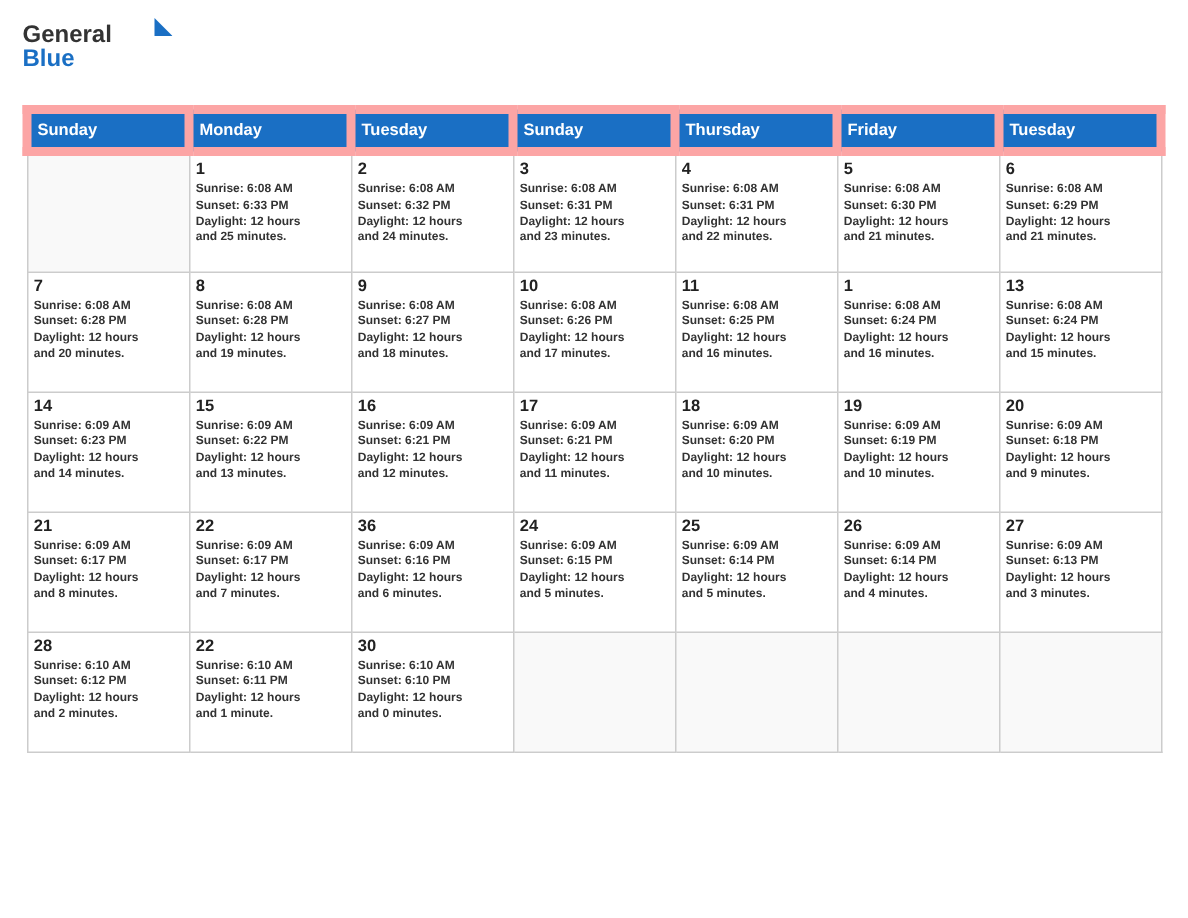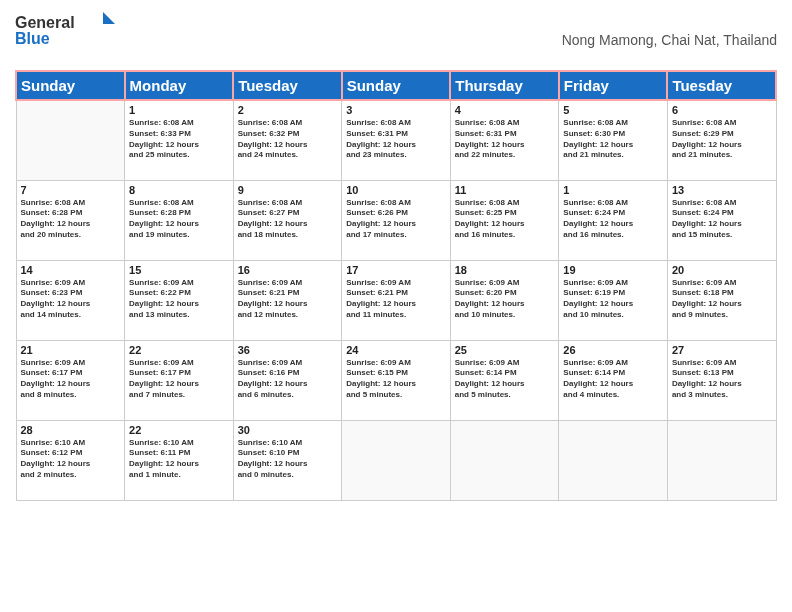--- a/index.html
+++ b/index.html
@@ -43,25 +43,25 @@
       font-size: 14px;
       color: #555;
     }
     table {
       width: 100%;
       border-collapse: collapse;
     }
     thead tr th {
       background-color: #1a6fc4;
       color: #fff;
-      font-size: 15px;
+      font-size: 11px;
       font-weight: bold;
       padding: 5px 4px;
       text-align: left;
-      border: 2px solid #fca5a5;
+      border: 6px solid #fca5a5;
     }
     tbody tr td {
       vertical-align: top;
       border: 1px solid #ccc;
       padding: 3px 4px;
       font-size: 8.5px;
       color: #333;
       width: calc(100% / 7);
       height: 80px;
     }
@@ -90,21 +90,20 @@
     <div class="logo">
     <div class="logo-row">
       <svg width="100" height="38" viewBox="0 0 100 38">
         <text x="0" y="18" font-size="16" font-weight="bold" fill="#333" font-family="Arial">General</text>
         <polygon points="88,2 100,14 88,14" fill="#1a6fc4"></polygon>
         <text x="0" y="34" font-size="16" font-weight="bold" fill="#1a6fc4" font-family="Arial">Blue</text>
       </svg>
     </div>
   </div>
     <div class="title-block">
-      <div class="location-title">Nong Mamong, Chai Nat, Thailand</div>
     </div>
   </div>
 
   <table>
     <thead>
       <tr>
       <th>Sunday</th>
           <th>Monday</th>
           <th>Tuesday</th>
           <th>Sunday</th>

